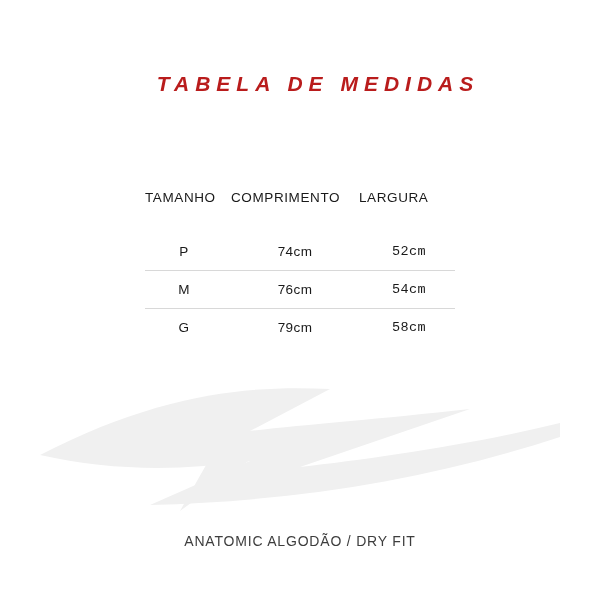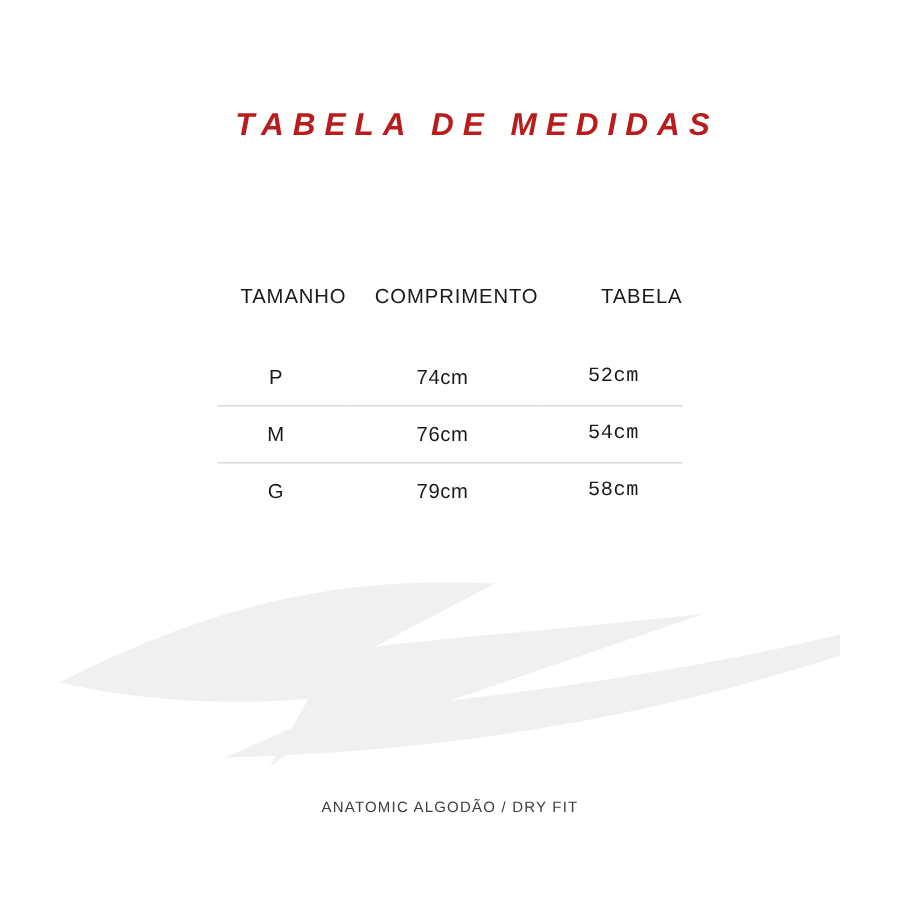--- a/index.html
+++ b/index.html
@@ -57,21 +57,21 @@
   table.size-table {
     width: 310px;
     border-collapse: collapse;
   }
 
   table.size-table th {
     font-size: 13.5px;
     font-weight: normal;
     color: #1a1a1a;
     padding: 0 0 28px 0;
-    text-align: right;
+    text-align: left;
     letter-spacing: 0.6px;
     white-space: nowrap;
     margin-left: 32px;
   }
 
   table.size-table th.col-size   { width: 86px; }
   table.size-table th.col-length { width: 128px; }
   table.size-table th.col-width  { width: 96px; }
 
   table.size-table td {
@@ -90,21 +90,21 @@
 
   table.size-table tbody tr td:nth-child(1) { padding-right: 8px; }
   table.size-table tbody tr td:nth-child(3) { padding-left: 4px; font-family: Liberation Mono, monospace; }
 
   .footnote {
     position: absolute;
     top: 533px;
     left: 0;
     width: 600px;
     text-align: center;
-    font-size: 10px;
+    font-size: 14px;
     letter-spacing: 0.8px;
     color: #3d3d3d;
   }
 </style>
 </head>
 <body>
 
 <div class="page">
 
   <svg class="watermark" viewBox="0 0 600 140" preserveAspectRatio="none" aria-hidden="true">
@@ -113,21 +113,21 @@
   </svg>
 
   <div class="title">TABELA DE MEDIDAS</div>
 
   <div class="table-wrap">
     <table class="size-table">
       <thead>
         <tr>
           <th class="col-size">TAMANHO</th>
           <th class="col-length">COMPRIMENTO</th>
-          <th class="col-width">TABELA</th>
+          <th class="col-width">LARGURA</th>
         </tr>
       </thead>
       <tbody>
         <tr>
           <td>P</td>
           <td>74cm</td>
           <td>52cm</td>
         </tr>
         <tr>
           <td>M</td>

